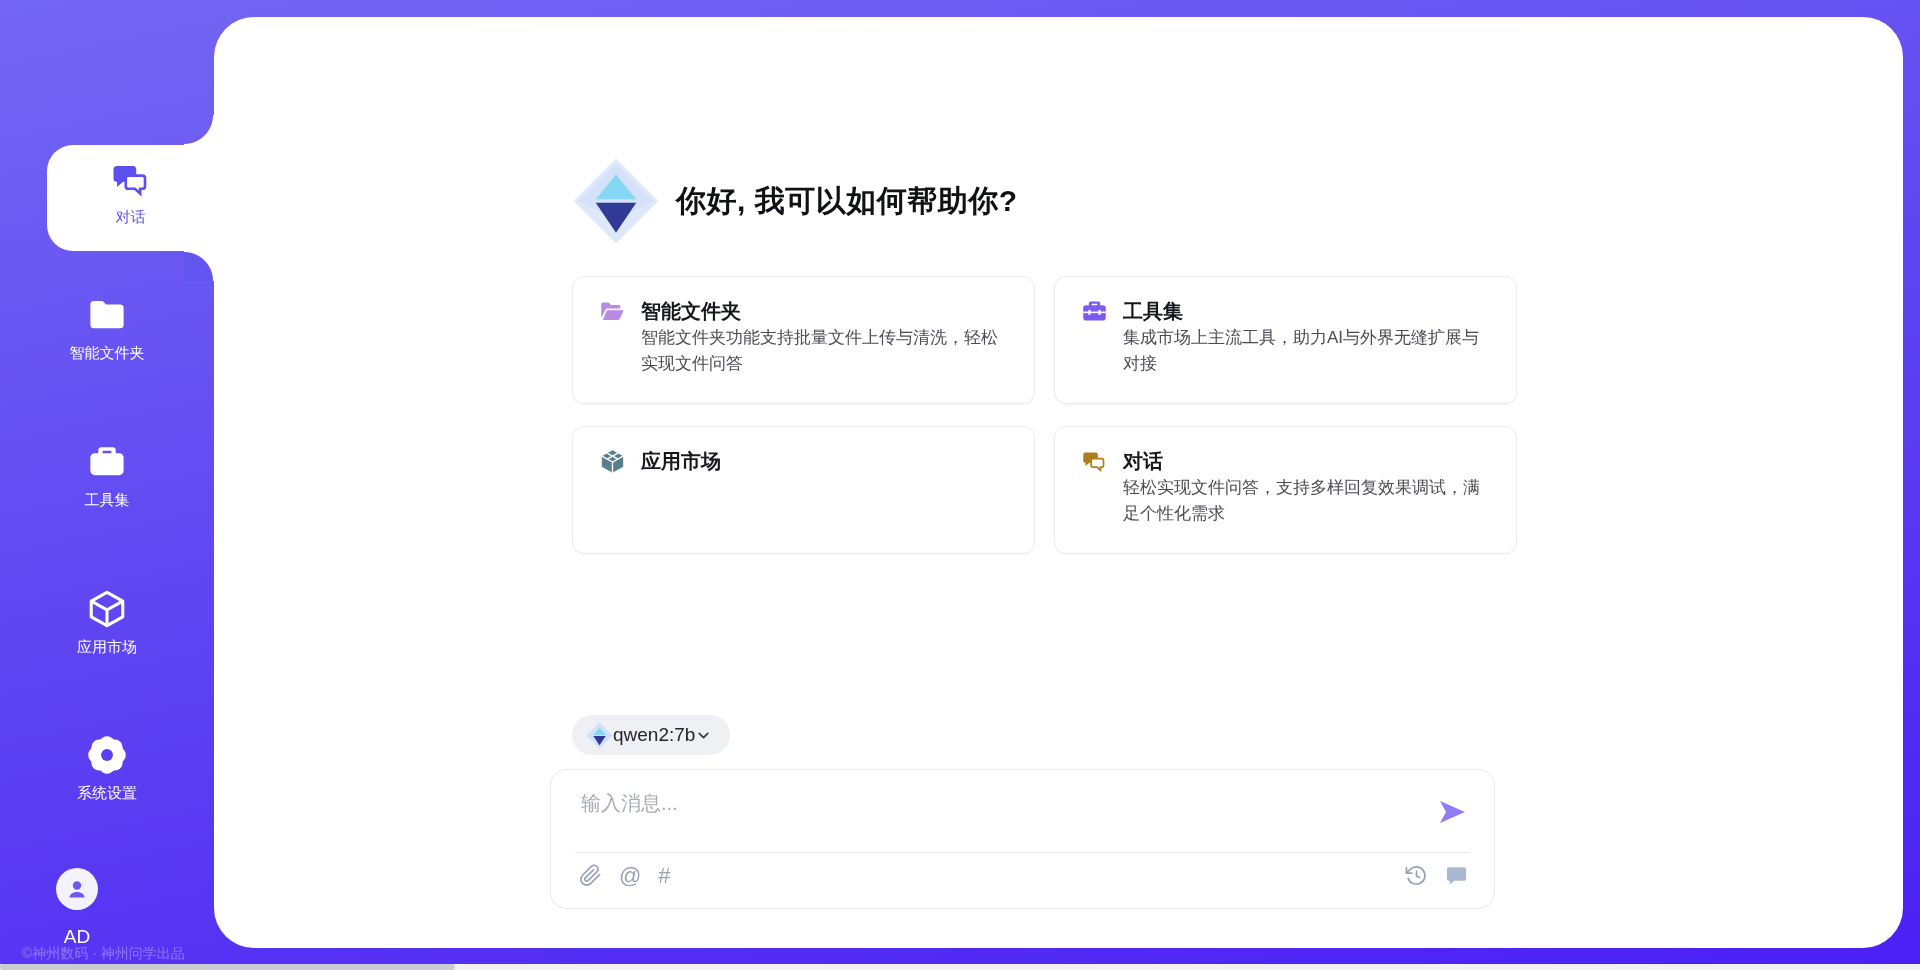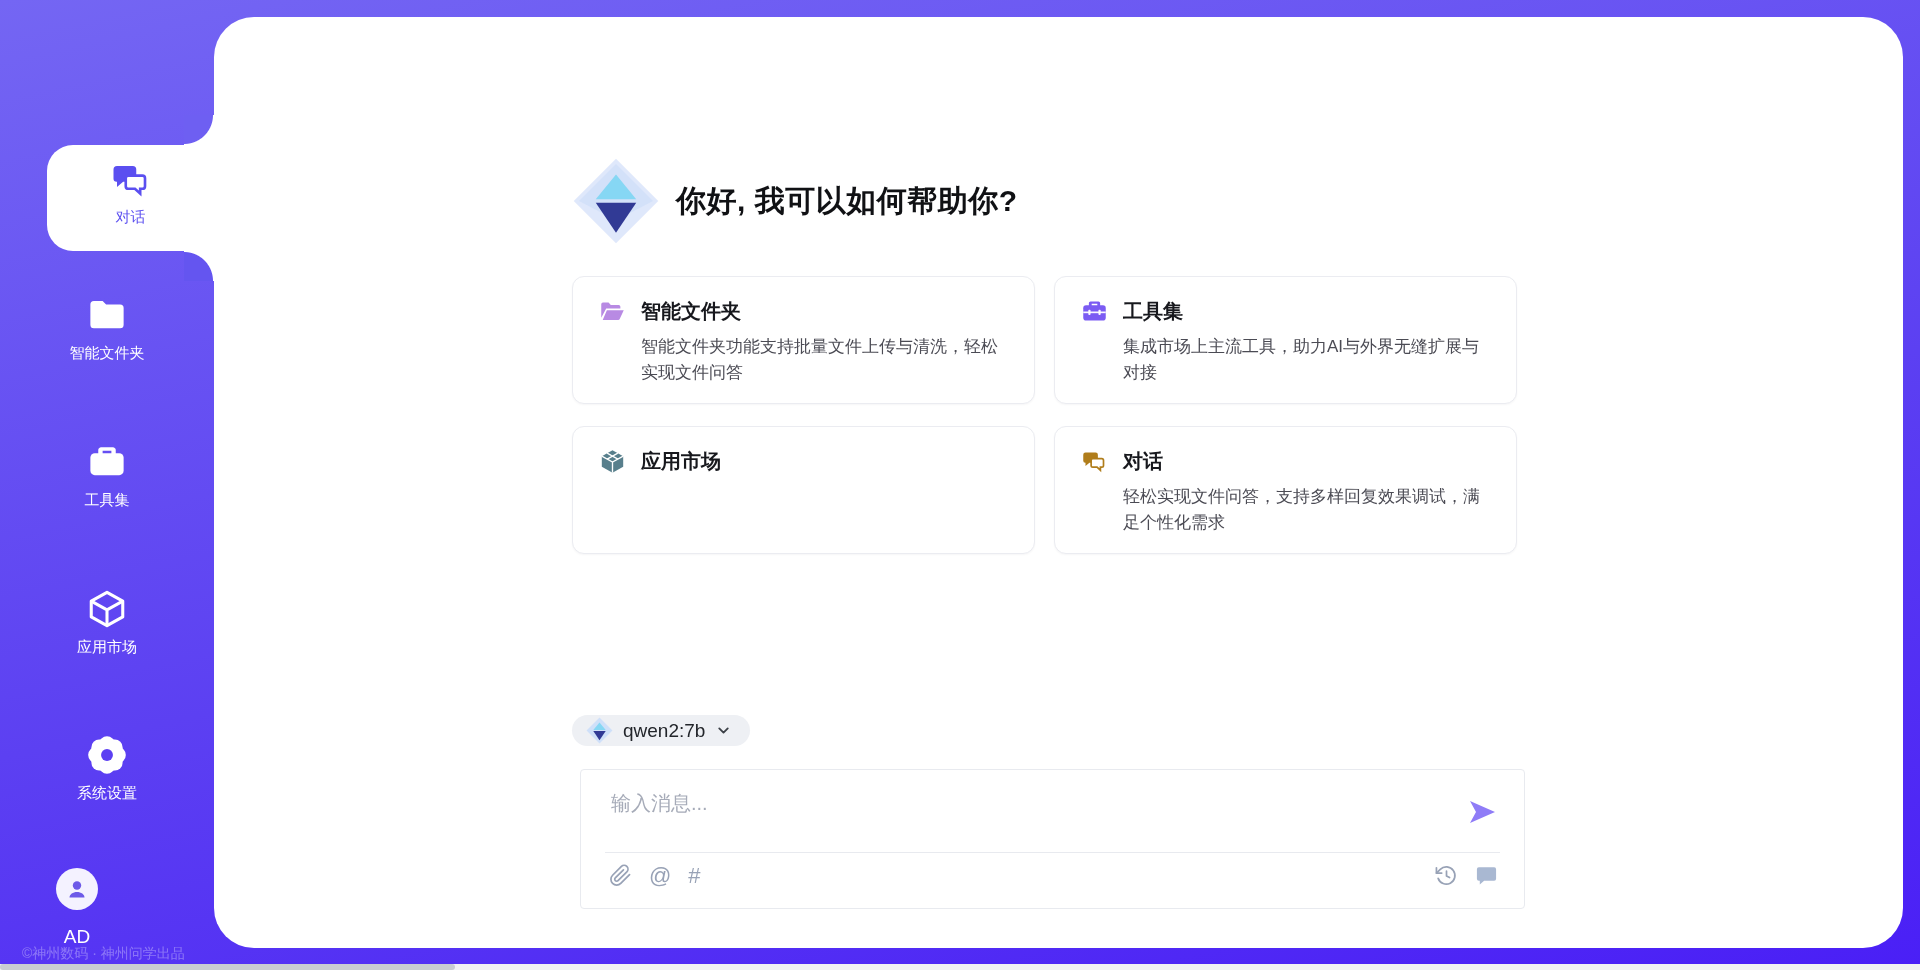--- a/index.html
+++ b/index.html
@@ -57,33 +57,33 @@
 
   .cards { position:absolute; left:358px; top:259px; width:945px; display:grid;
            grid-template-columns:1fr 1fr; column-gap:19px; row-gap:22px; }
   .card {
     height:128px; background:#fff; border:1px solid #ebecf1; border-radius:12px;
     padding:21px 26px; cursor:pointer; box-shadow:0 1px 2px rgba(16,24,40,.04);
   }
   .card-head { display:flex; align-items:center; gap:15px; }
   .card-head svg { width:27px; height:27px; flex:0 0 auto; }
   .card-title { font-size:20px; font-weight:bold; color:#17181d; }
-  .card-desc { margin-top:9px; margin-left:42px; font-size:17px; line-height:1.5; color:#4b4b54; }
+  .card-desc { margin-left:42px; font-size:17px; line-height:1.5; color:#4b4b54; }
 
   .model-pill {
-    position:absolute; left:358px; top:698px; height:31px; padding:0 18px 0 14px;
-    background:#eef0f4; border-radius:22px; display:inline-flex; align-items:center; gap:10px; cursor:pointer;
+    position:absolute; left:358px; top:698px; height:40px; padding:0 18px 0 14px;
+    background:#eef0f4; border-radius:22px; display:inline-flex; align-items:center; gap:0; cursor:pointer;
   }
   .model-pill .mlogo { width:27px; height:27px; }
   .model-name { font-size:19px; color:#22252a; }
   .model-pill .chev { width:17px; height:17px; color:#3c4047; }
 
   .composer {
-    position:absolute; left:366px; top:752px; width:945px; height:140px;
-    border:1.5px solid #e8eaef; border-radius:4px; background:#fff;
+    position:absolute; left:336px; top:752px; width:945px; height:140px;
+    border:1.5px solid #e8eaef; border-radius:16px; background:#fff;
   }
   .composer textarea {
     position:absolute; left:30px; top:20px; width:820px; height:52px;
     border:none; outline:none; resize:none; font-family:inherit;
     font-size:20px; color:#333; background:transparent;
   }
   .composer textarea::placeholder { color:#a6abb8; }
   .send-btn { position:absolute; right:26px; top:26px; width:32px; height:32px; cursor:pointer; color:#8f7cf7; }
   .comp-divider { position:absolute; left:24px; right:24px; top:82px; height:1px; background:#e8eaef; }
   .comp-tools { position:absolute; left:28px; top:94px; display:flex; align-items:center; gap:17px; color:#98a2b6; }

